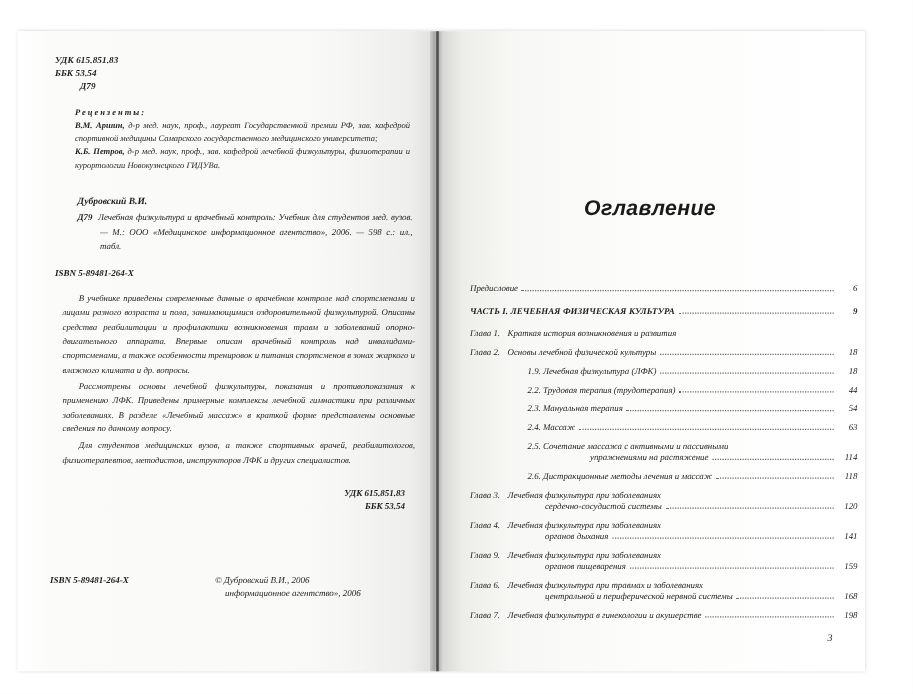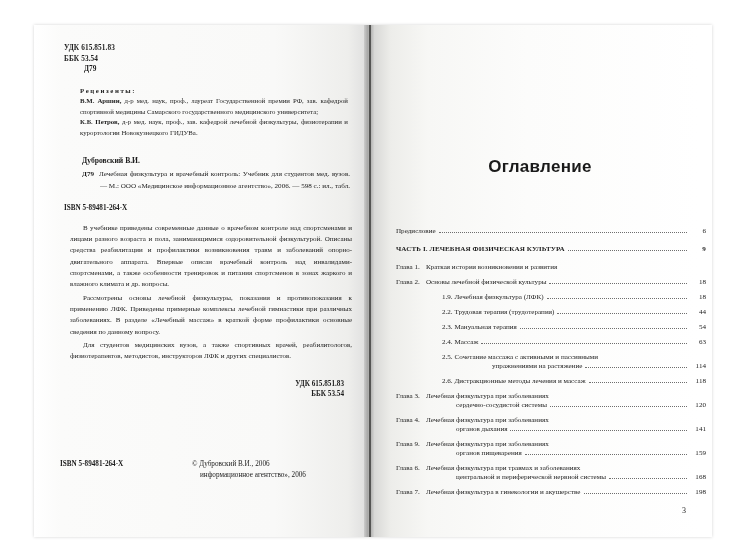--- a/index.html
+++ b/index.html
@@ -6,24 +6,25 @@
   body{
     width:730px;height:555px;
     background:#ffffff;
     font-family:"Liberation Serif", serif;
     overflow:hidden;
     position:relative;
   }
   
   #spread{
     position:absolute;
-    left:34px; top:25px;
+    left:14px; top:25px;
     width:678px; height:512px;
     background:#fbfbfa;
     box-shadow:0 0 3px rgba(0,0,0,.18);
+    font-style:italic;
   }
   .page{
     position:absolute; top:0; height:100%;
     background:#fcfcfb;
     box-sizing:border-box;
   }
   #page-left{
     left:0; width:334px;
     background:linear-gradient(to right,#ffffff 0%,#fbfbfa 8%,#f9f9f8 72%,#eeeeec 94%,#dedede 100%);
     padding:18px 16px 10px 26px;
@@ -167,21 +168,21 @@
       <span class="author-name">Дубровский В.И.</span>
       <div class="title-row">
         <span class="d79-mark">Д79</span>&nbsp;&nbsp;<span>Лечебная физкультура и врачебный контроль: Учебник для студентов мед. вузов. — М.: ООО «Медицинское информационное агентство», 2006. — 598 с.: ил., табл.</span>
       </div>
     </div>
 
     <div class="isbn-top">ISBN 5-89481-264-X</div>
 
     <div class="annotation">
       <p>В учебнике приведены современные данные о врачебном контроле над спортсменами и лицами разного возраста и пола, занимающимися оздоровительной физкультурой. Описаны средства реабилитации и профилактики возникновения травм и заболеваний опорно-двигательного аппарата. Впервые описан врачебный контроль над инвалидами-спортсменами, а также особенности тренировок и питания спортсменов в зонах жаркого и влажного климата и др. вопросы.</p>
-      <p>Рассмотрены основы лечебной физкультуры, показания и противопоказания к применению ЛФК. Приведены примерные комплексы лечебной гимнастики при различных заболеваниях. В разделе «Лечебный массаж» в краткой форме профилактики основные сведения по данному вопросу.</p>
+      <p>Рассмотрены основы лечебной физкультуры, показания и противопоказания к применению ЛФК. Приведены примерные комплексы лечебной гимнастики при различных заболеваниях. В разделе «Лечебный массаж» в краткой форме представлены основные сведения по данному вопросу.</p>
       <p>Для студентов медицинских вузов, а также спортивных врачей, реабилитологов, физиотерапевтов, методистов, инструкторов ЛФК и других специалистов.</p>
     </div>
 
     <div class="udk-right">
       <div>УДК 615.851.83</div>
       <div>ББК 53.54</div>
     </div>
 
     <div class="footer-row">
       <div class="isbn-bottom">ISBN 5-89481-264-X</div>

